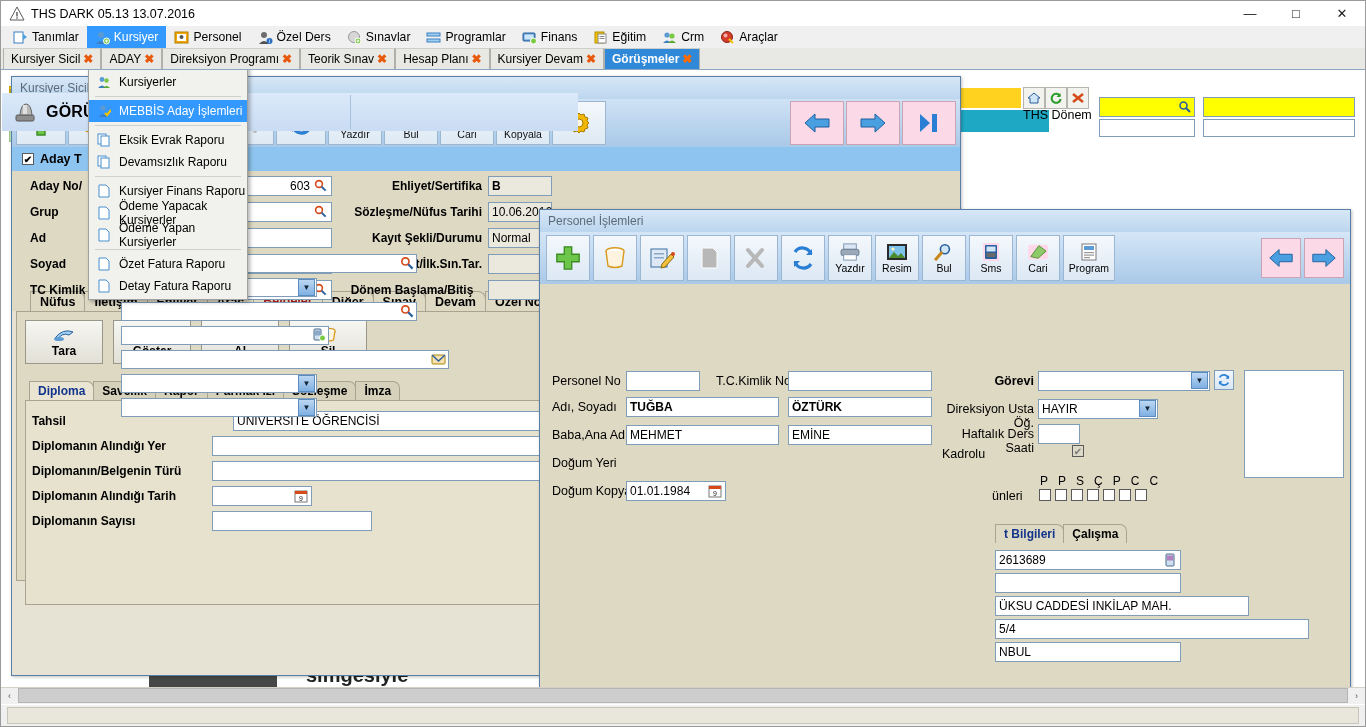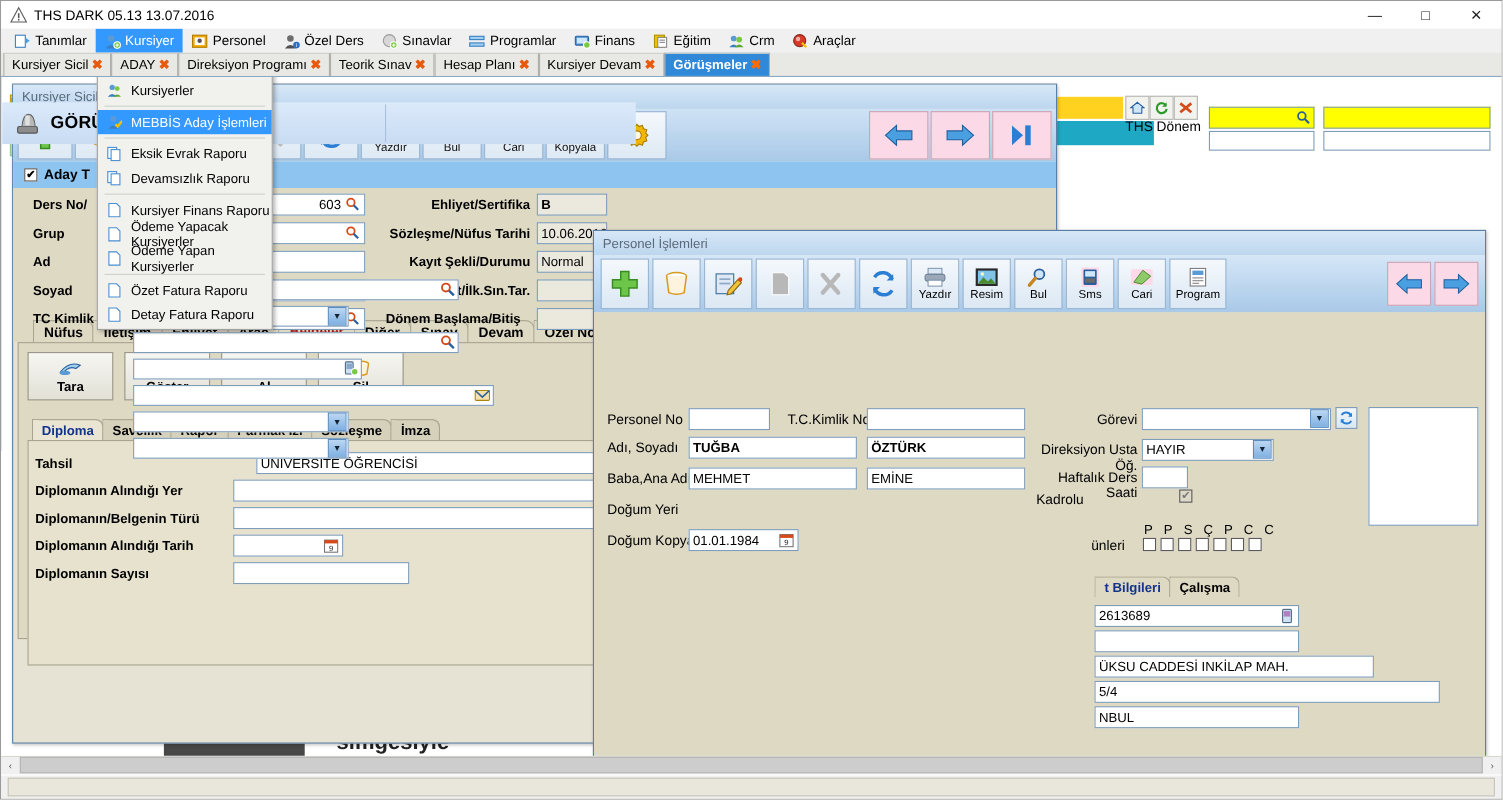--- a/index.html
+++ b/index.html
@@ -534,21 +534,21 @@
         </div>
       </div>
 
       <div class="ks-blue">
         <span class="chk">✔</span>
         <span>Aday T</span>
       </div>
 
       <div class="ks-body">
 
-        <div style="position:absolute;left:18px;top:8px;width:110px;" class="lbl">Ders No/</div>
+        <div style="position:absolute;left:18px;top:8px;width:110px;" class="lbl">Aday No/</div>
         <div style="position:absolute;left:18px;top:34px;width:110px;" class="lbl">Grup</div>
         <div style="position:absolute;left:18px;top:60px;width:110px;" class="lbl">Ad</div>
         <div style="position:absolute;left:18px;top:86px;width:110px;" class="lbl">Soyad</div>
         <div style="position:absolute;left:18px;top:112px;width:110px;" class="lbl">TC Kimlik No</div>
 
         <div class="fld" style="position:absolute;left:120px;top:5px;width:200px;justify-content:flex-end;gap:4px;">
           <span>603</span>
           <span class="mag">
               <svg width="13" height="13" viewBox="0 0 13 13">
                 <circle cx="5" cy="5" r="3.4" fill="none" stroke="#d64a1a" stroke-width="1.6"></circle>
@@ -903,21 +903,21 @@
           <span>01.01.1984</span>
           <span>
               <svg width="14" height="14" viewBox="0 0 14 14">
                 <rect x="1" y="2" width="12" height="11" fill="#fff" stroke="#777"></rect>
                 <rect x="1" y="2" width="12" height="3" fill="#d64a1a"></rect>
                 <text x="7" y="11.5" font-size="7" text-anchor="middle" fill="#222">9</text>
               </svg>
             </span>
         </div>
 
-        <div class="lbl" style="position:absolute;left:398px;top:90px;width:96px;text-align:right;font-weight:normal;font-size:12.5px;">Görevi</div>
+        <div class="lbl" style="position:absolute;left:398px;top:90px;width:96px;text-align:right;font-weight:bold;font-size:12.5px;">Görevi</div>
         <div class="fld" style="position:absolute;left:498px;top:87px;width:172px;padding:0;">
           <div class="ddbtn">▼</div>
         </div>
         <div style="position:absolute;left:674px;top:86px;width:20px;height:20px;border:1px solid #7f9db9;background:linear-gradient(#f2f7fc,#d8e7f5);display:flex;align-items:center;justify-content:center;">
           <svg width="14" height="14" viewBox="0 0 16 16">
               <path d="M13 6 a5.5 5.5 0 0 0-10-1" stroke="#2a7fd4" stroke-width="2" fill="none"></path>
               <path d="M3 10 a5.5 5.5 0 0 0 10 1" stroke="#2a7fd4" stroke-width="2" fill="none"></path>
               <path d="M13.8 2.6 l0 4 -4 0z" fill="#2a7fd4"></path>
               <path d="M2.2 13.4 l0-4 4 0z" fill="#2a7fd4"></path>
             </svg>

